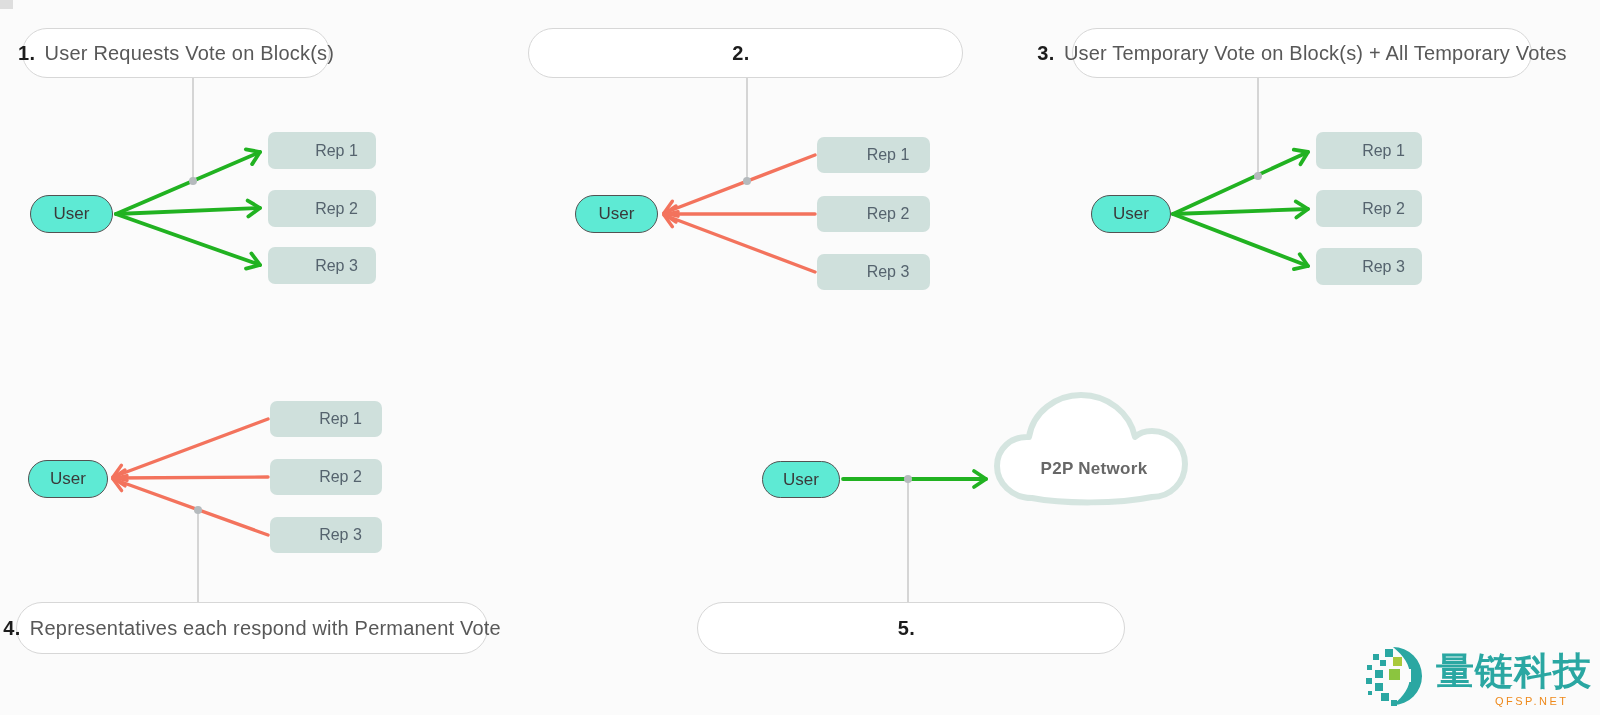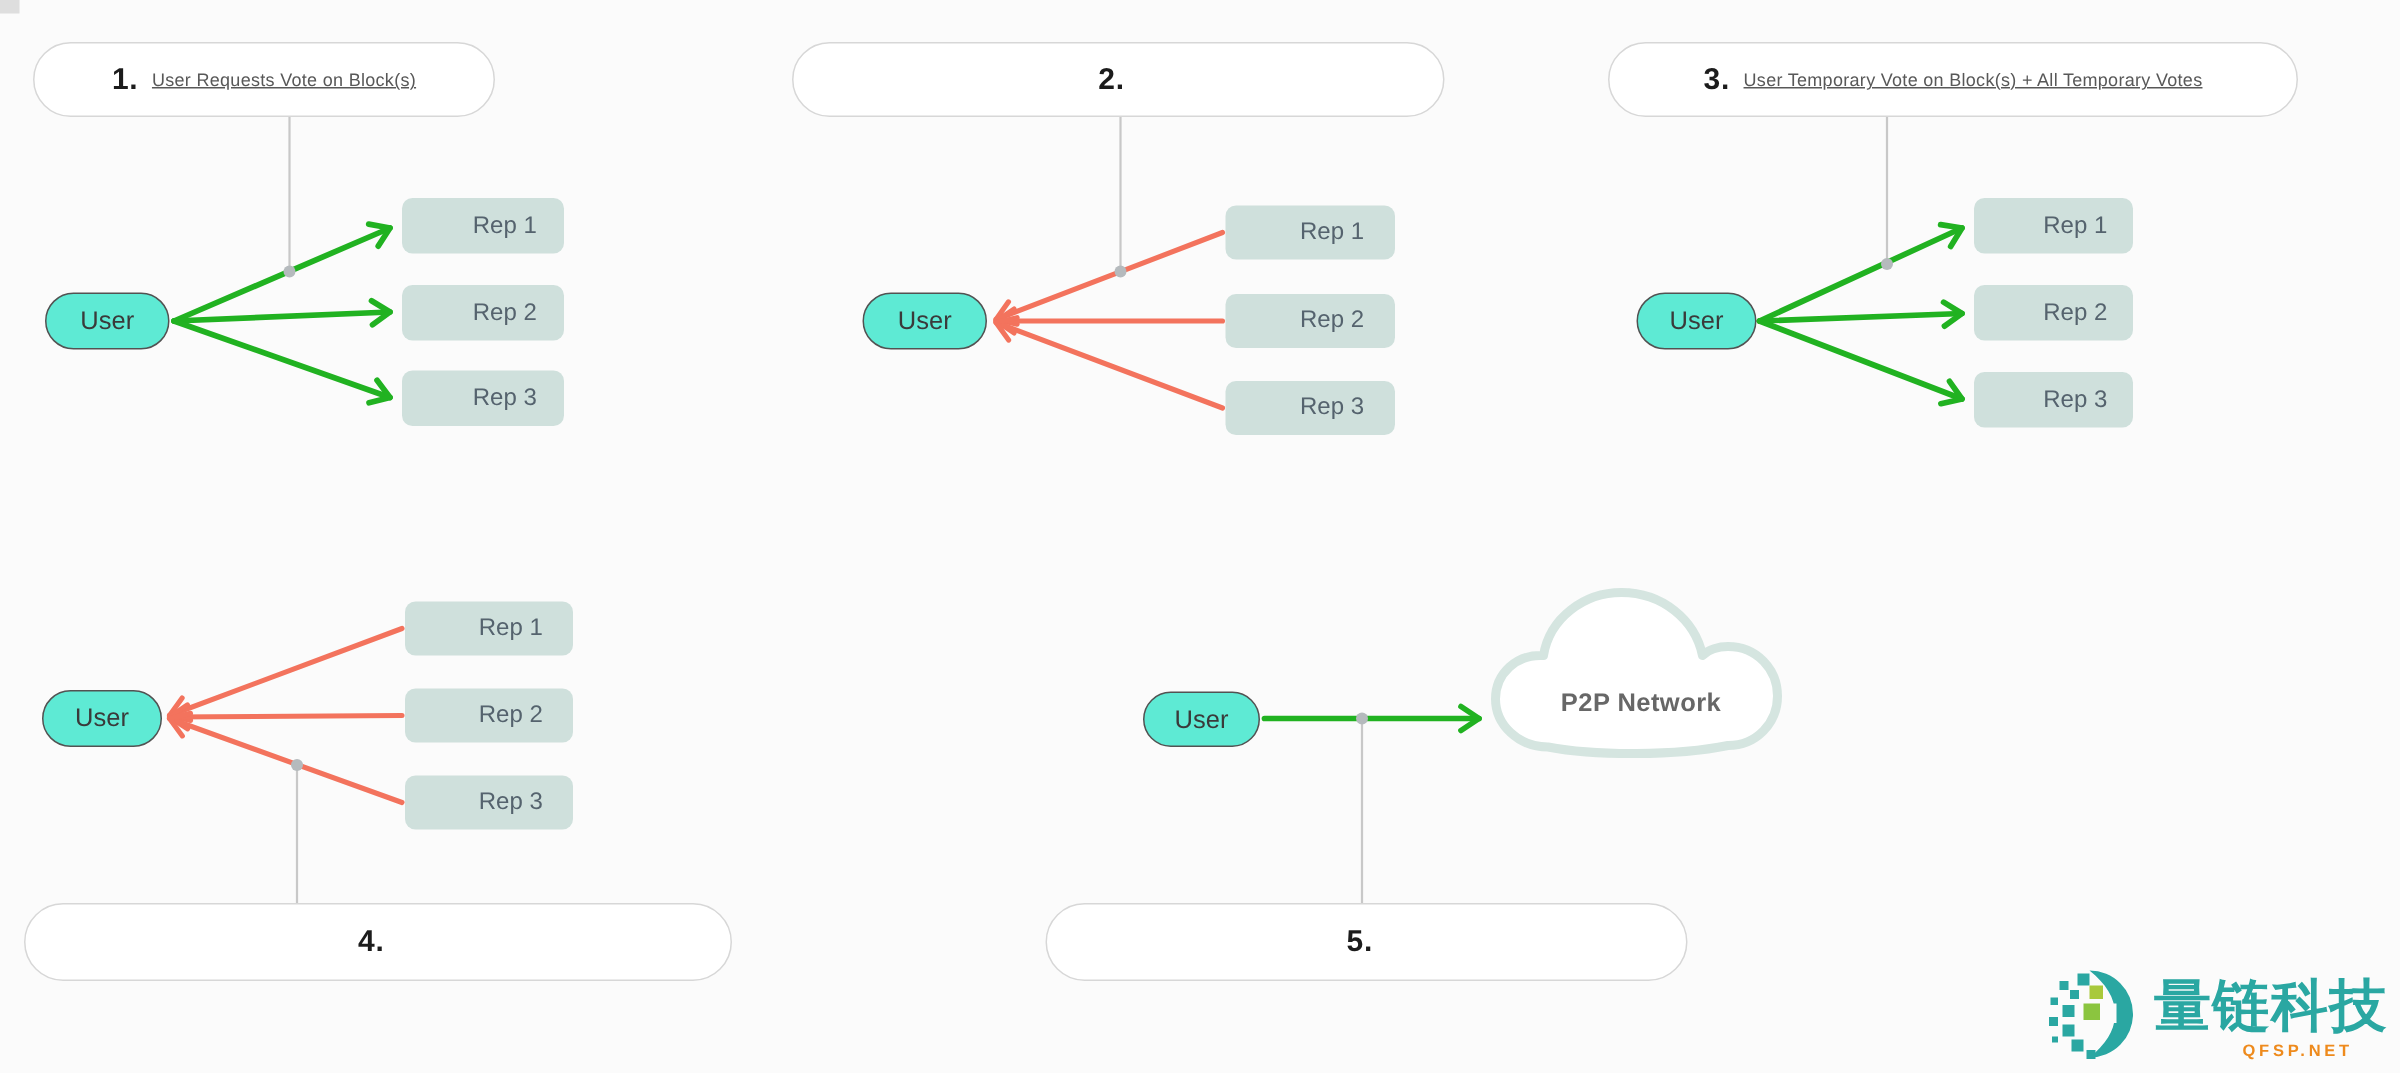--- a/index.html
+++ b/index.html
@@ -36,21 +36,21 @@
     border-radius:27px;
     display:flex;align-items:center;justify-content:center;
     white-space:nowrap;
     box-sizing:border-box;
   }
   .pill .num{
     font-size:20px;font-weight:bold;color:var(--c-pill-number);
     margin-right:9px;letter-spacing:.5px;
   }
   .pill .lbl{
-    font-size:12px;color:var(--c-pill-text);letter-spacing:.2px;text-decoration:underline;
+    font-size:20px;color:var(--c-pill-text);letter-spacing:.2px;
   }
 
   .user{
     position:absolute;
     background:#5eead4;
     border:1.6px solid var(--c-user-border);
     border-radius:20px;
     display:flex;align-items:center;justify-content:center;
     font-size:17px;color:var(--c-user-text);
     box-sizing:border-box;
@@ -75,21 +75,21 @@
 
   .watermark{position:absolute;left:1362px;top:640px;width:238px;height:72px;}
   .wm-logo{position:absolute;left:3px;top:5px;}
   .wm-brand{
     position:absolute;left:74px;top:8px;
     font-size:38px;line-height:46px;font-weight:bold;
     color:var(--c-brand-teal);letter-spacing:1px;white-space:nowrap;
   }
   .wm-site{
     position:absolute;left:133px;top:55px;
-    font-size:11px;font-weight:bold;color:var(--c-brand-orange);
+    font-size:11px;font-weight:normal;color:var(--c-brand-orange);
     letter-spacing:2.5px;white-space:nowrap;
   }
 </style>
 </head>
 <body>
 
 <div id="canvas">
 
   <div class="corner-artifact"></div>
 
@@ -173,20 +173,21 @@
   <div class="rep" style="left:1316px;top:132px;width:106px;height:37px;">Rep 1</div>
   <div class="rep" style="left:1316px;top:190px;width:106px;height:37px;">Rep 2</div>
   <div class="rep" style="left:1316px;top:248px;width:106px;height:37px;">Rep 3</div>
 
   <div class="user" style="left:28px;top:460px;width:80px;height:38px;">User</div>
   <div class="rep" style="left:270px;top:401px;width:112px;height:36px;">Rep 1</div>
   <div class="rep" style="left:270px;top:459px;width:112px;height:36px;">Rep 2</div>
   <div class="rep" style="left:270px;top:517px;width:112px;height:36px;">Rep 3</div>
   <div class="pill" style="left:16px;top:602px;width:472px;height:52px;">
     <span class="num">4.</span>
+    <span class="lbl">Representatives each respond with Permanent Vote</span>
   </div>
 
   <div class="user" style="left:762px;top:461px;width:78px;height:37px;">User</div>
 
   <svg style="position:absolute;left:988px;top:383px;" width="212" height="142" viewBox="0 0 212 142" xmlns="http://www.w3.org/2000/svg">
     <path d="M 44 115
              C 24 115, 9 100, 9 83
              C 9 66, 23 53, 41 54
              C 45 29, 68 12, 93 12
              C 120 12, 142 30, 147 54

